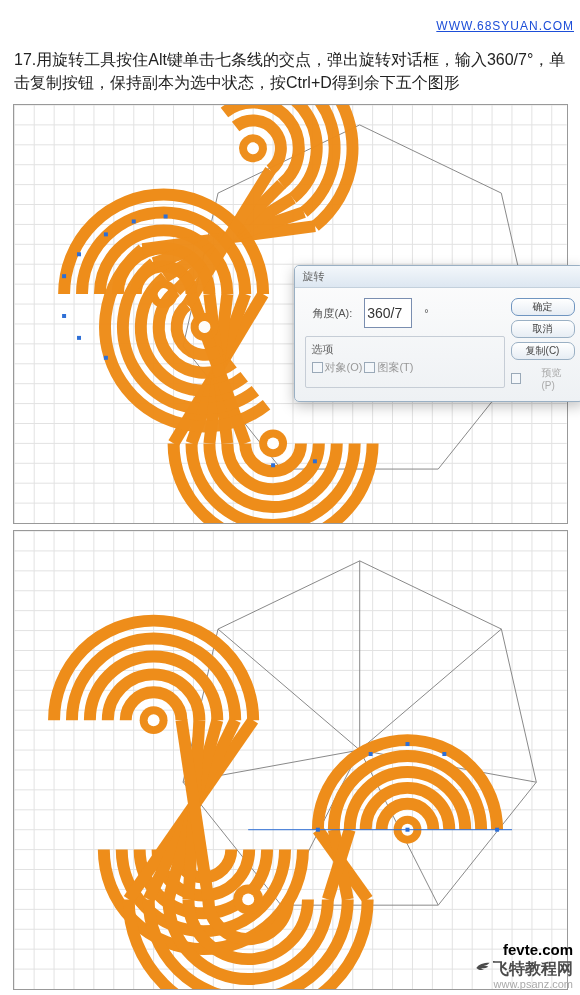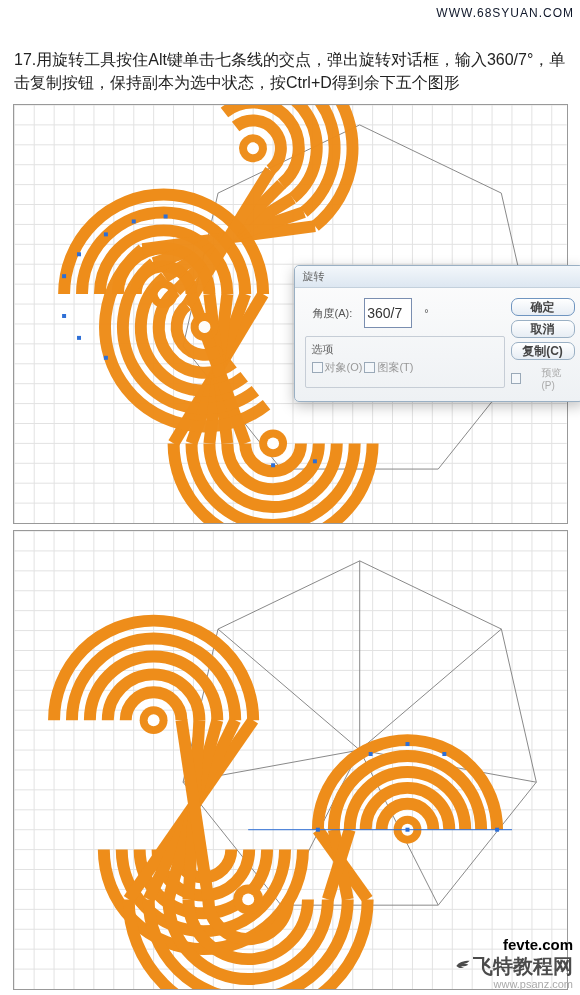--- a/index.html
+++ b/index.html
@@ -72,34 +72,34 @@
   }
   .dialog .group .gt { color:#666; margin-bottom:3px; }
   .dialog .cbrow { display:flex; gap:2px; align-items:center; color:#999; }
   .dialog .cb {
     width:11px; height:11px; border:1px solid #9aa9b8; background:#f4f7fa;
     display:inline-block; vertical-align:middle;
   }
   .dialog .btns { width:64px; display:flex; flex-direction:column; gap:4px; align-items:stretch; }
   .dialog .btn {
     height:18px; border:1px solid #9ab0c4; border-radius:7px;
-    background:linear-gradient(#fff,#e7edf4); font-size:12px; color:#444;
-    text-align:center; line-height:16px; cursor:pointer;font-weight:bold;
+    background:linear-gradient(#fff,#e7edf4); font-size:10px; color:#444;
+    text-align:center; line-height:16px; cursor:pointer;
   }
   .dialog .btn.primary { border-color:#6f95c0; }
   .dialog .previewrow { display:flex; gap:20px; align-items:center; color:#aaa; font-size:10px; margin-top:2px; }
 
   .watermark-top {
-    position:absolute; right:6px; top:6px; font-size:12px; color:#0f172a; letter-spacing:1px;
+    position:absolute; right:6px; top:19px; font-size:12px; color:#1d4ed8; letter-spacing:1px;text-decoration:underline;
   }
   .watermark-bottom {
     position:absolute; right:7px; bottom:4px; text-align:right; font-size:12px; line-height:1.2;
   }
   .watermark-bottom .fevte { color:#000; font-weight:bold; font-size:15px; }
-  .watermark-bottom .cn { color:#4b4b4b; font-weight:bold; font-size:20px; display:flex; align-items:center; gap:2px; }
+  .watermark-bottom .cn { color:#4b4b4b; font-weight:bold; font-size:16px; display:flex; align-items:center; gap:2px; }
   .watermark-bottom .cn svg { width:16px; height:16px; }
   .watermark-bottom .url { color:#aaa; font-size:11px; }
 </style>
 </head>
 <body>
 
 <div class="watermark-top">WWW.68SYUAN.COM</div>
 
 <div class="instruction">
   <span>17.</span><span>用旋转工具按住Alt键单击七条线的交点，弹出旋转对话框，输入360/7°，单击复制按钮，保持副本为选中状态，按Ctrl+D得到余下五个图形</span>

